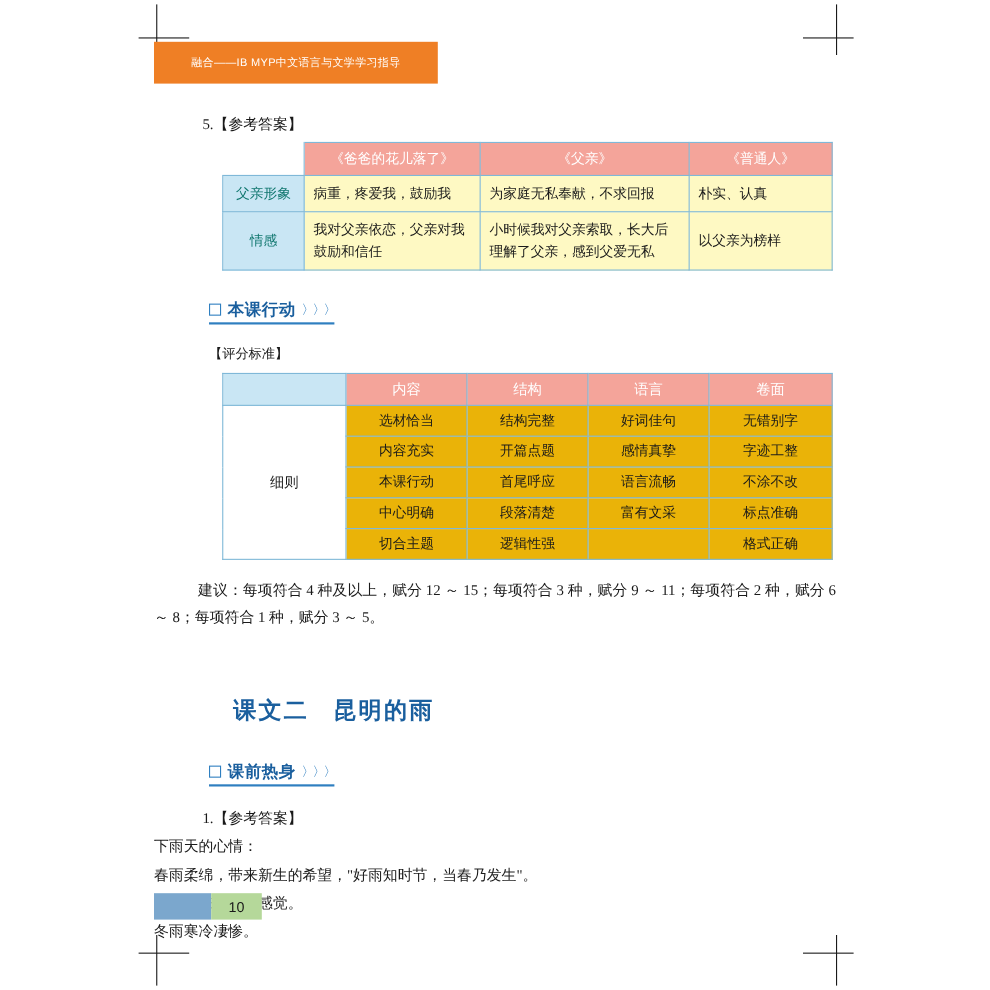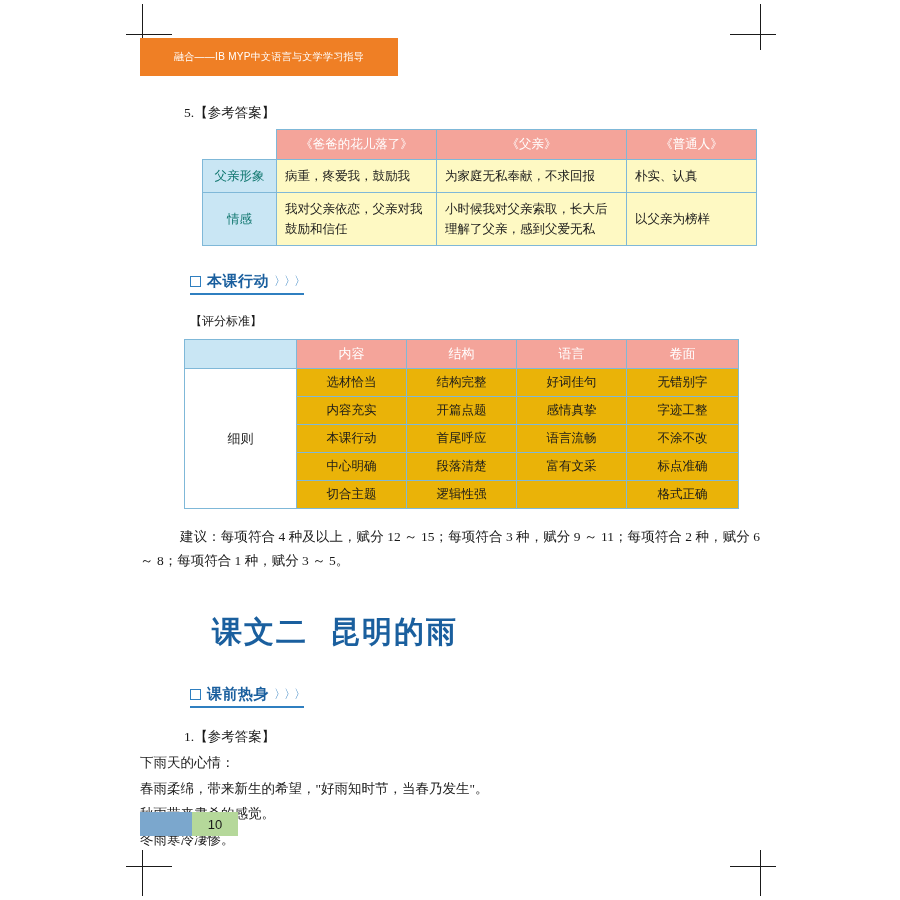--- a/index.html
+++ b/index.html
@@ -154,21 +154,21 @@
 
   .sub-label {
     margin-top: 18px;
     margin-left: 50px;
     font-size: 12px;
   }
 
   
   .tbl2 {
     margin-top: 9px;
-    margin-left: 44px;
+    margin-left: 62px;
     width: 554px;
     table-layout: fixed;
     text-align: center;
   }
   .tbl2 .hdr-blank { background: #c9e6f4; }
   .tbl2 .hdr {
     background: #f4a49a;
     color: #ffffff;
     font-size: 13px;
     padding: 5px 4px;
@@ -186,24 +186,24 @@
   .para {
     margin-top: 16px;
     font-size: 13.5px;
     line-height: 1.75;
     text-align: justify;
   }
   .para .indent { display: inline-block; width: 40px; }
 
   
   .lesson-title {
-    margin-top: 40px;
+    margin-top: 60px;
     margin-left: 72px;
     font-family: "Liberation Sans", "DejaVu Sans", sans-serif;
-    font-size: 30px;
+    font-size: 21px;
     font-weight: bold;
     color: #1a5f9e;
     letter-spacing: 2px;
   }
   .lesson-title .gap { display: inline-block; width: 22px; }
 
   .answer-block {
     margin-top: 16px;
     font-size: 13.5px;
     line-height: 1.9;

